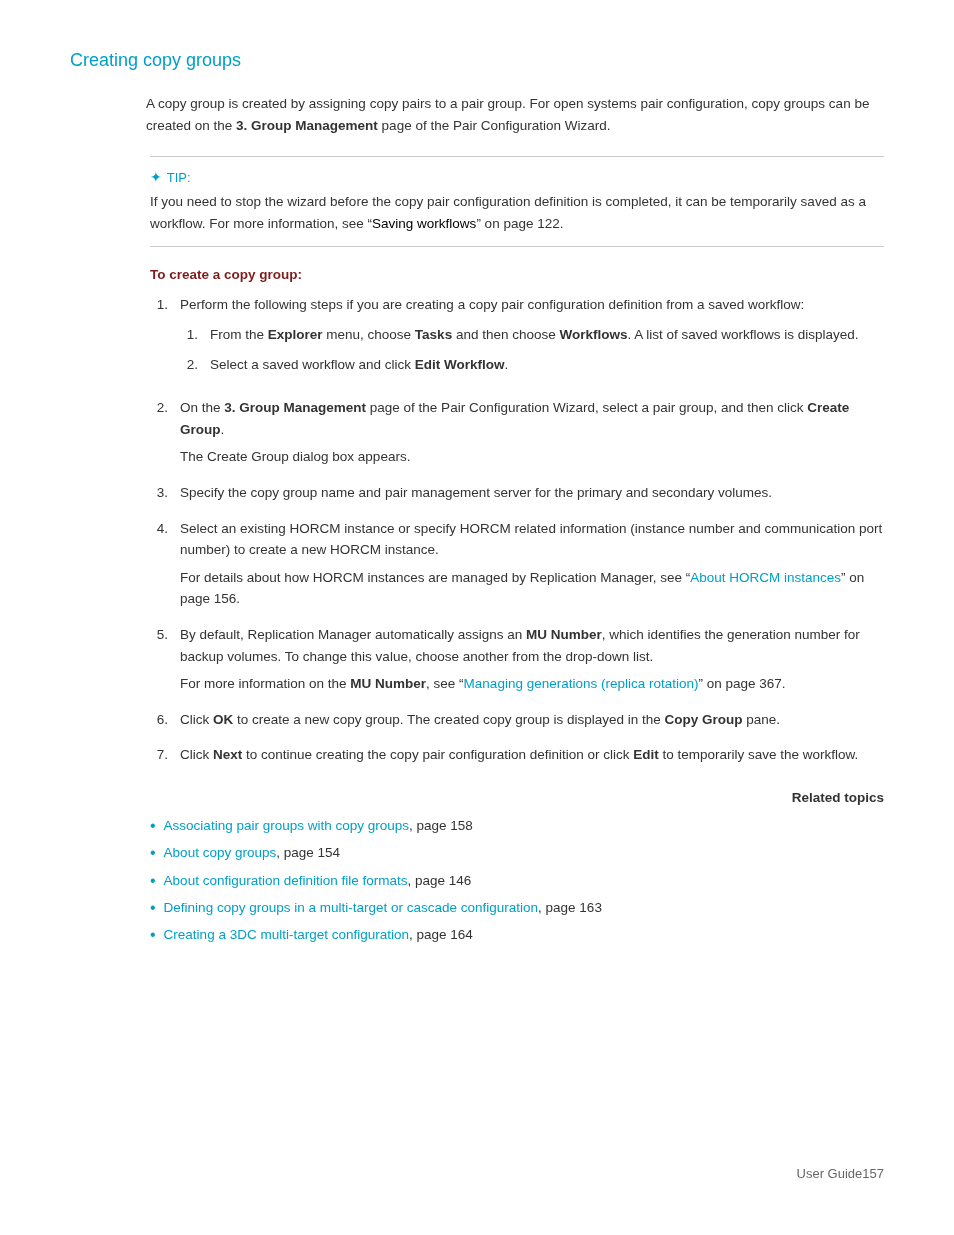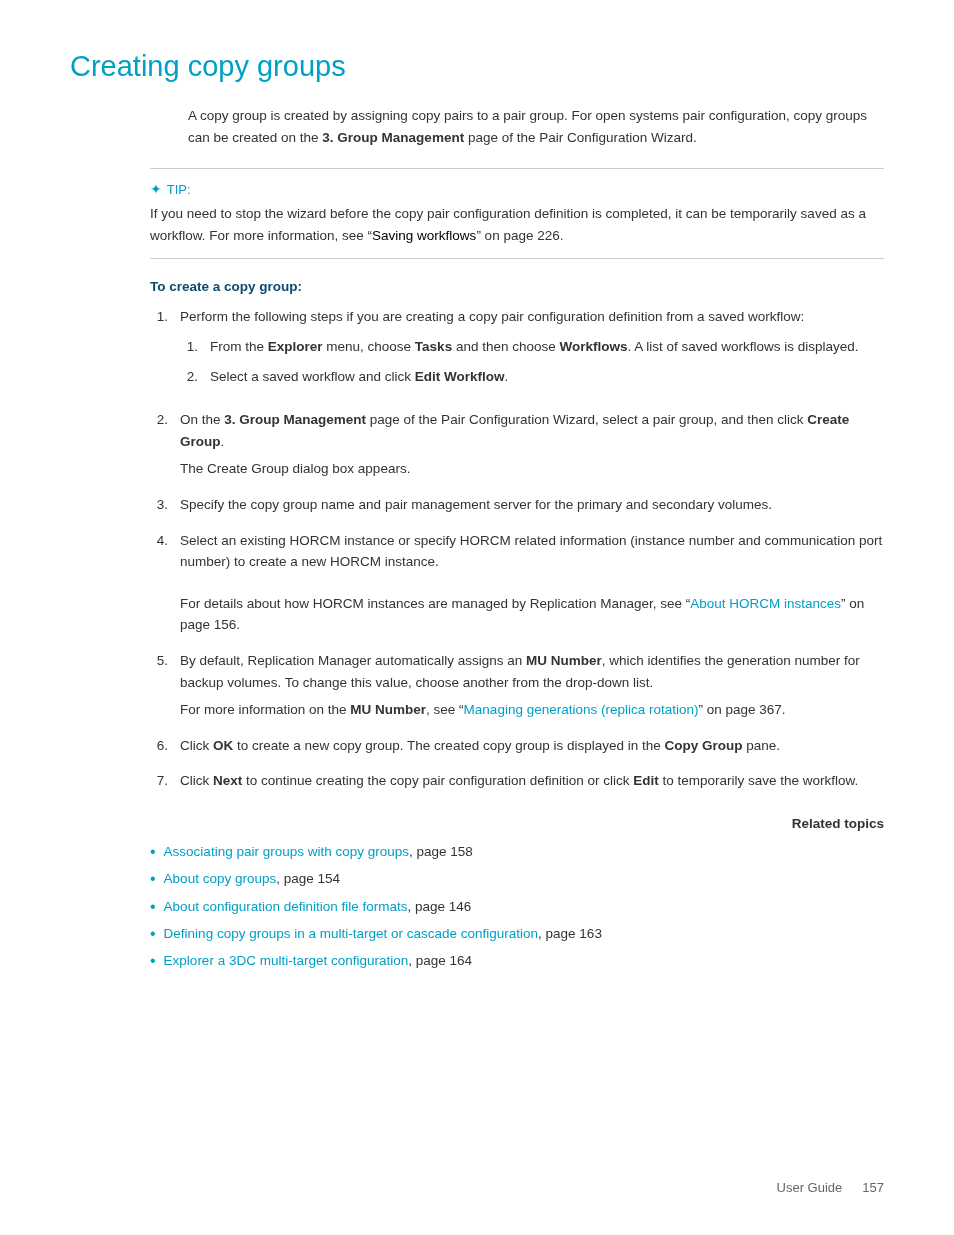--- a/index.html
+++ b/index.html
@@ -17,27 +17,27 @@
       min-height: 1235px;
     }
 
     .page {
       padding: 50px 70px 60px 70px;
       max-width: 954px;
     }
 
     h1 {
       color: #00a0c6;
-      font-size: 29px;
+      font-size: 18px;
       font-weight: normal;
       margin-bottom: 22px;
     }
 
     .intro-text {
-      margin-left: 118px;
+      margin-left: 76px;
       margin-bottom: 20px;
       line-height: 1.6;
     }
 
     .tip-box {
       margin-left: 80px;
       margin-bottom: 20px;
       border-top: 1px solid #ccc;
       border-bottom: 1px solid #ccc;
       padding: 12px 0;
@@ -63,21 +63,21 @@
     .tip-link {
       color: #000000;
       text-decoration: none;
     }
 
     .section-heading {
       margin-left: 80px;
       margin-top: 20px;
       margin-bottom: 12px;
       font-weight: bold;
-      color: #0c4a6e;
+      color: #7f1d1d;
     }
 
     .step-list {
       margin-left: 80px;
       padding-left: 0;
     }
 
     .step-list > li {
       margin-bottom: 14px;
       line-height: 1.6;
@@ -158,26 +158,25 @@
     }
 
     .bullet {
       color: #00a0c6;
       font-size: 16px;
       line-height: 1.4;
     }
 
     .footer {
       position: absolute;
-      bottom: 40px;
+      bottom: 54px;
       right: 70px;
       color: #666;
       font-size: 13px;
       display: flex;
-      gap: 20px;
       align-items: center;
     }
 
     .page-wrapper {
       position: relative;
       min-height: 1235px;
     }
   </style>
 </head>
 <body>
@@ -190,21 +189,21 @@
     <p class="intro-text">
       <span>A copy group is created by assigning copy pairs to a pair group. For open systems pair configuration, copy groups can be created on the </span><b>3. Group Management</b><span> page of the Pair Configuration Wizard.</span>
     </p>
 
     <div class="tip-box">
       <div class="tip-header">
         <span class="tip-icon">✦</span>
         <span>TIP:</span>
       </div>
       <div class="tip-body">
-        <span>If you need to stop the wizard before the copy pair configuration definition is completed, it can be temporarily saved as a workflow. For more information, see “</span><a class="tip-link" href="#">Saving workflows</a><span>” on page 226.</span>
+        <span>If you need to stop the wizard before the copy pair configuration definition is completed, it can be temporarily saved as a workflow. For more information, see “</span><a class="tip-link" href="#">Saving workflows</a><span>” on page 122.</span>
       </div>
     </div>
 
     <p class="section-heading">To create a copy group:</p>
 
     <ol class="step-list">
 
       <li>
         <span class="step-num">1.</span>
         <div class="step-content">
@@ -238,21 +237,21 @@
         <span class="step-num">3.</span>
         <div class="step-content">
           Specify the copy group name and pair management server for the primary and secondary volumes.
         </div>
       </li>
 
       <li>
         <span class="step-num">4.</span>
         <div class="step-content">
           Select an existing HORCM instance or specify HORCM related information (instance number and communication port number) to create a new HORCM instance.
-          <div style="margin-top:20px;">
+          <div style="margin-top:6px;">
             For details about how HORCM instances are managed by Replication Manager, see “<a class="link" href="#">About HORCM instances</a>” on page 156.
           </div>
         </div>
       </li>
 
       <li>
         <span class="step-num">5.</span>
         <div class="step-content">
           By default, Replication Manager automatically assigns an <b>MU Number</b>, which identifies the generation number for backup volumes. To change this value, choose another from the drop-down list.
           <div style="margin-top:6px;">
@@ -291,21 +290,21 @@
         <li>
           <span class="bullet">•</span>
           <span><a class="link" href="#">About configuration definition file formats</a>, page 146</span>
         </li>
         <li>
           <span class="bullet">•</span>
           <span><a class="link" href="#">Defining copy groups in a multi-target or cascade configuration</a>, page 163</span>
         </li>
         <li>
           <span class="bullet">•</span>
-          <span><a class="link" href="#">Explorer a 3DC multi-target configuration</a>, page 164</span>
+          <span><a class="link" href="#">Creating a 3DC multi-target configuration</a>, page 164</span>
         </li>
       </ul>
     </div>
 
   </div>
 
   <div class="footer">
     <span>User Guide</span>
     <span>157</span>
   </div>

